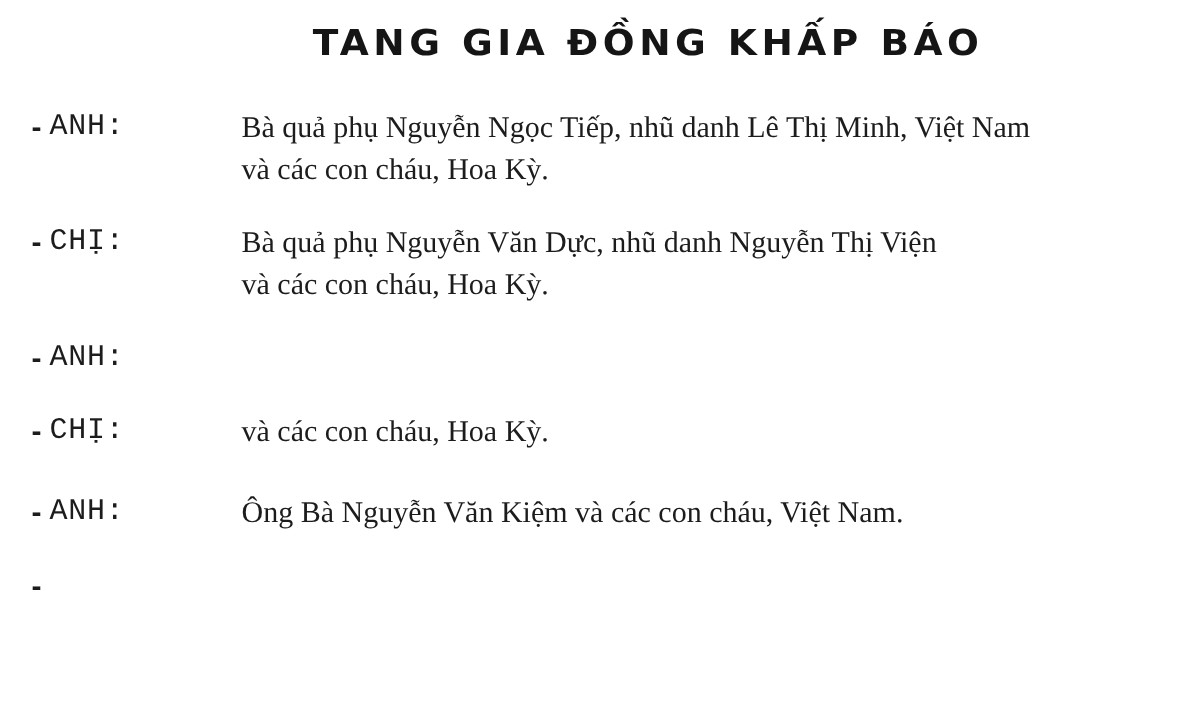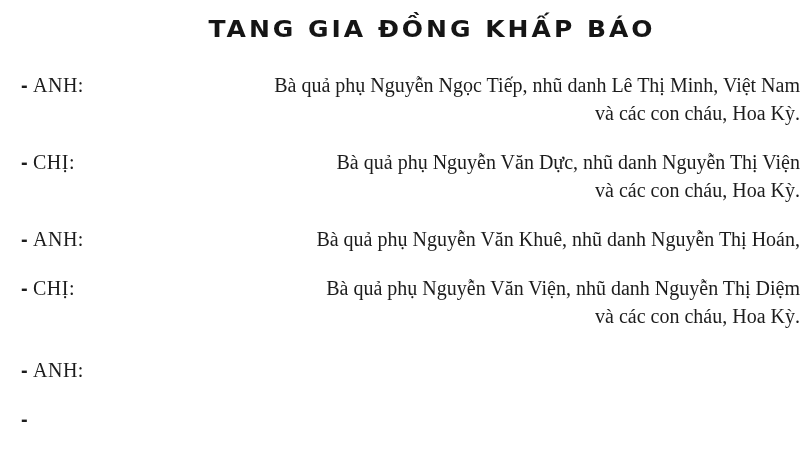--- a/index.html
+++ b/index.html
@@ -44,24 +44,24 @@
     width: 33px;
     padding-left: 21px;
     flex: 0 0 auto;
     font-family: "Liberation Sans", sans-serif;
     font-weight: 700;
   }
   .label {
     width: 128px;
     flex: 0 0 auto;
     letter-spacing: 0.5px;
+    font-family: Liberation Mono, monospace;
   }
   .lines {
     flex: 1 1 auto;
-    text-align: right;
   }
 </style>
 </head>
 <body>
 
 <div class="page">
 
   <div class="title">TANG GIA ĐỒNG KHẤP BÁO</div>
 
   <div class="entries">
@@ -81,36 +81,37 @@
       <div class="lines">
         <div>Bà quả phụ Nguyễn Văn Dực, nhũ danh Nguyễn Thị Viện</div>
         <div>và các con cháu, Hoa Kỳ.</div>
       </div>
     </div>
 
     <div class="entry">
       <span class="dash">-</span>
       <span class="label">ANH:</span>
       <div class="lines">
-        <div>Bà quả phụ Nguyễn Văn Khuê, nhũ danh Nguyễn Thị Hoán,</div>
       </div>
     </div>
 
     <div class="entry gap-lg">
       <span class="dash">-</span>
       <span class="label">CHỊ:</span>
       <div class="lines">
-        <div>Bà quả phụ Nguyễn Văn Viện, nhũ danh Nguyễn Thị Diệm</div>
         <div>và các con cháu, Hoa Kỳ.</div>
       </div>
     </div>
 
     <div class="entry">
       <span class="dash">-</span>
       <span class="label">ANH:</span>
+      <div class="lines">
+        <div>Ông Bà Nguyễn Văn Kiệm và các con cháu, Việt Nam.</div>
+      </div>
     </div>
 
     <div class="entry">
       <span class="dash">-</span>
     </div>
 
   </div>
 </div>
 
 </body></html>

